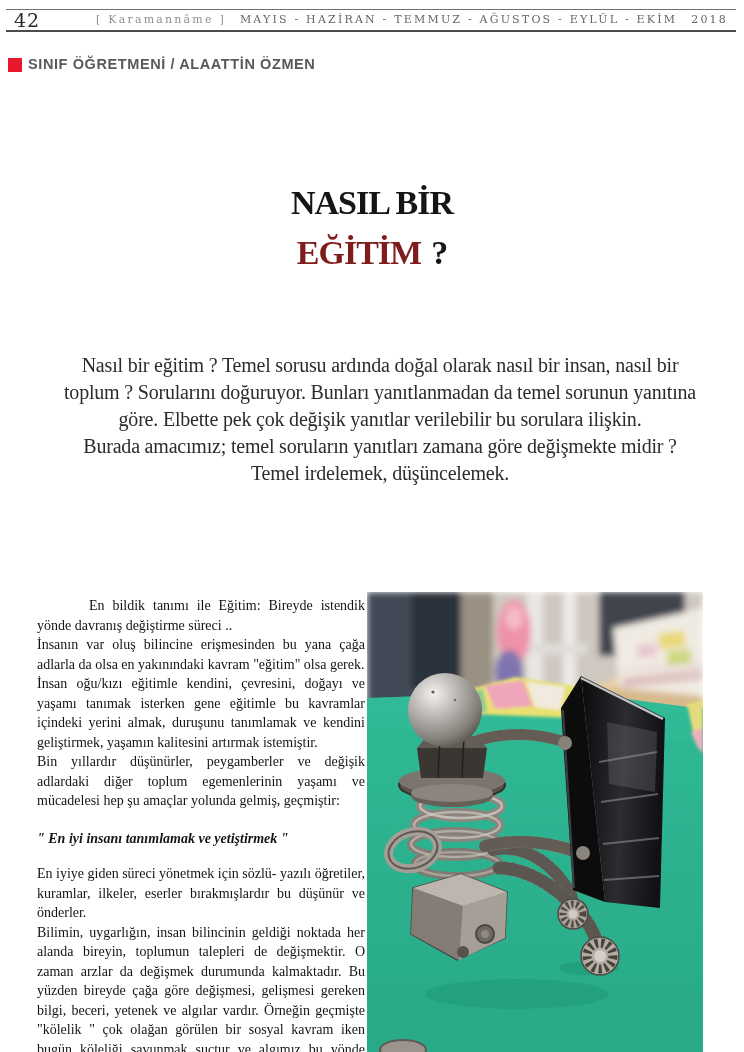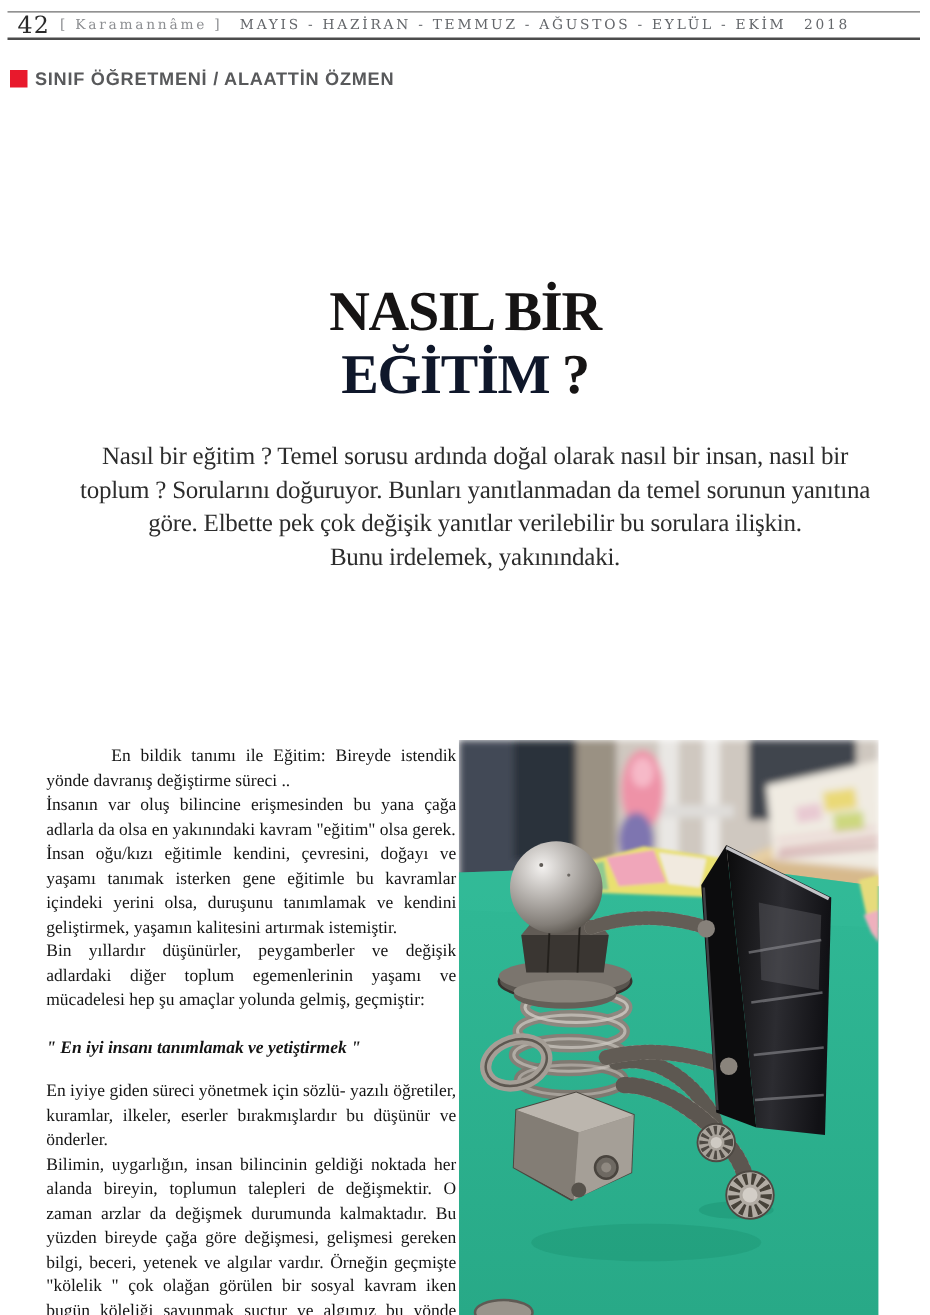--- a/index.html
+++ b/index.html
@@ -10,40 +10,40 @@
   
   .rule{position:absolute;left:6px;width:730px;background:#6f6f6f;}
   .rule-top{top:9px;height:1px;}
   .rule-bottom{top:30px;height:2px;background:#4c4c4c;}
   .page-number{
     position:absolute;left:14px;top:9px;
     font-family:"DejaVu Serif",serif;font-weight:400;font-size:19px;color:#2a2a2a;
     letter-spacing:1px;
   }
   .header-line{
-    position:absolute;left:0;right:16px;top:13px;text-align:center;
+    position:absolute;left:0;right:16px;top:13px;text-align:right;
     font-family:"DejaVu Serif",serif;font-size:11px;letter-spacing:2.2px;
     color:#63666a;white-space:nowrap;
   }
   .header-line .mag{color:#8d8f92;margin-right:14px;}
   .header-line .yr{margin-left:14px;}
   
-  .byline{position:absolute;left:8px;top:56px;display:flex;align-items:flex-start;}
+  .byline{position:absolute;left:8px;top:56px;display:flex;align-items:flex-end;}
   .byline .sq{width:14px;height:14px;background:#e8192c;margin-right:6px;}
   .byline .txt{
     font-family:"Liberation Sans",sans-serif;font-weight:700;font-size:14.5px;
     letter-spacing:.6px;color:#58595b;white-space:nowrap;
   }
   
   .title{
     position:absolute;left:0;right:0;top:178px;text-align:center;
-    font-family:"Liberation Serif",serif;font-weight:700;font-size:45px;
-    line-height:50px;color:#161414;letter-spacing:-1px;margin-top:46px;
-  }
-  .title .red{color:#0f172a;}
+    font-family:"Liberation Serif",serif;font-weight:700;font-size:34px;
+    line-height:50px;color:#161414;letter-spacing:-1px;
+  }
+  .title .red{color:#7f1d1d;}
   .title .qm{color:#161414;margin-left:10px;}
   
   .intro{
     position:absolute;left:16px;right:0;top:352px;text-align:center;
     font-family:"Liberation Serif",serif;font-size:20px;line-height:27px;
     color:#2c2c2c;letter-spacing:-0.2px;
   }
   .intro div{white-space:nowrap;}
   
   .article{
@@ -80,27 +80,28 @@
 
 <div class="title">
   <div>NASIL BİR</div>
   <div><span class="red">EĞİTİM</span><span class="qm">?</span></div>
 </div>
 
 <div class="intro">
   <div>Nasıl bir eğitim ? Temel sorusu ardında doğal olarak nasıl bir insan, nasıl bir</div>
   <div>toplum ? Sorularını doğuruyor.  Bunları yanıtlanmadan da temel sorunun yanıtına</div>
   <div>göre. Elbette pek çok değişik yanıtlar verilebilir bu sorulara ilişkin.</div>
-  <div>Bunu irdelemek, yakınındaki.</div>
+  <div>Burada amacımız; temel soruların yanıtları zamana göre değişmekte midir ?</div>
+  <div>Temel irdelemek, düşüncelemek.</div>
 </div>
 
 <div class="article">
   <p class="indent">En bildik tanımı ile Eğitim: Bireyde istendik yönde davranış değiştirme süreci ..</p>
   <p>İnsanın var oluş bilincine erişmesinden bu yana çağa adlarla da olsa en yakınındaki kavram "eğitim" olsa gerek.</p>
-  <p>İnsan oğu/kızı eğitimle kendini, çevresini, doğayı ve yaşamı tanımak isterken gene eğitimle bu kavramlar içindeki yerini olsa, duruşunu tanımlamak ve kendini geliştirmek, yaşamın kalitesini artırmak istemiştir.</p>
+  <p>İnsan oğu/kızı eğitimle kendini, çevresini, doğayı ve yaşamı tanımak isterken gene eğitimle bu kavramlar içindeki yerini almak, duruşunu tanımlamak ve kendini geliştirmek, yaşamın kalitesini artırmak istemiştir.</p>
   <p>Bin yıllardır düşünürler, peygamberler ve değişik adlardaki diğer toplum egemenlerinin yaşamı ve mücadelesi hep şu amaçlar yolunda gelmiş, geçmiştir:</p>
   <p class="quote">" En iyi insanı tanımlamak ve yetiştirmek "</p>
   <p>En iyiye giden süreci yönetmek için sözlü- yazılı öğretiler, kuramlar, ilkeler, eserler bırakmışlardır bu düşünür ve önderler.</p>
   <p>Bilimin, uygarlığın, insan bilincinin geldiği noktada her alanda bireyin, toplumun talepleri de değişmektir. O zaman arzlar da değişmek durumunda kalmaktadır. Bu yüzden bireyde çağa göre değişmesi, gelişmesi gereken bilgi, beceri, yetenek ve algılar vardır. Örneğin geçmişte "kölelik " çok olağan görülen bir sosyal kavram iken bugün köleliği savunmak suçtur ve algımız bu yönde değişmiştir. Eski mesleklerin yerini yeni mesleklerin alması ile gereken</p>
 </div>
 
 <div class="photo" role="img" aria-label="Cıvata, somun ve yaylardan yapılmış, yeşil sınıf masasında siyah kitap tutan metal figür">
   <svg width="336" height="460" viewBox="0 0 336 460" xmlns="http://www.w3.org/2000/svg">
     <defs>
       <filter id="bgblur" x="-10%" y="-10%" width="120%" height="120%">

